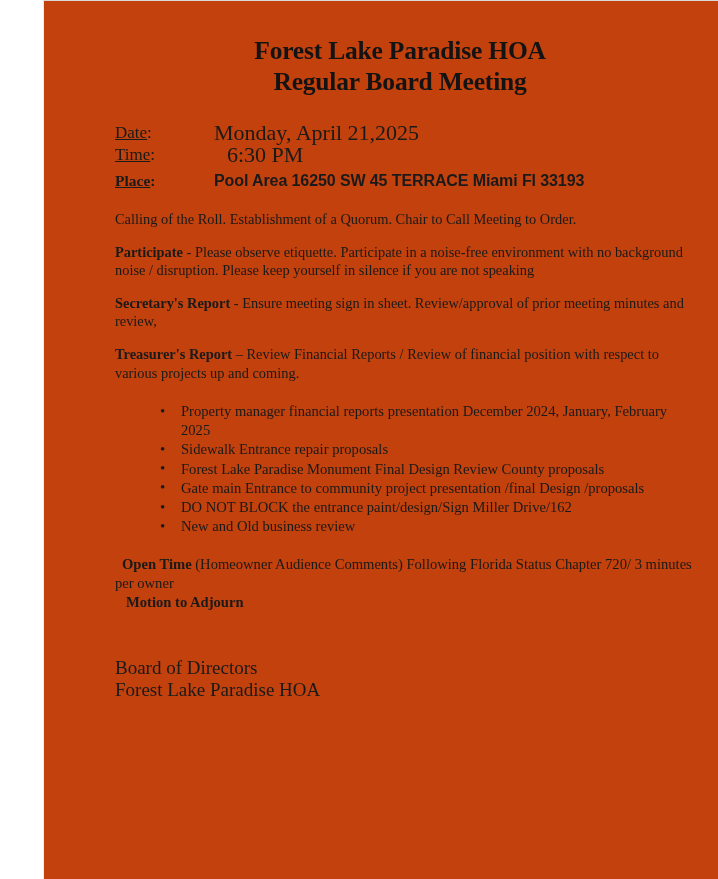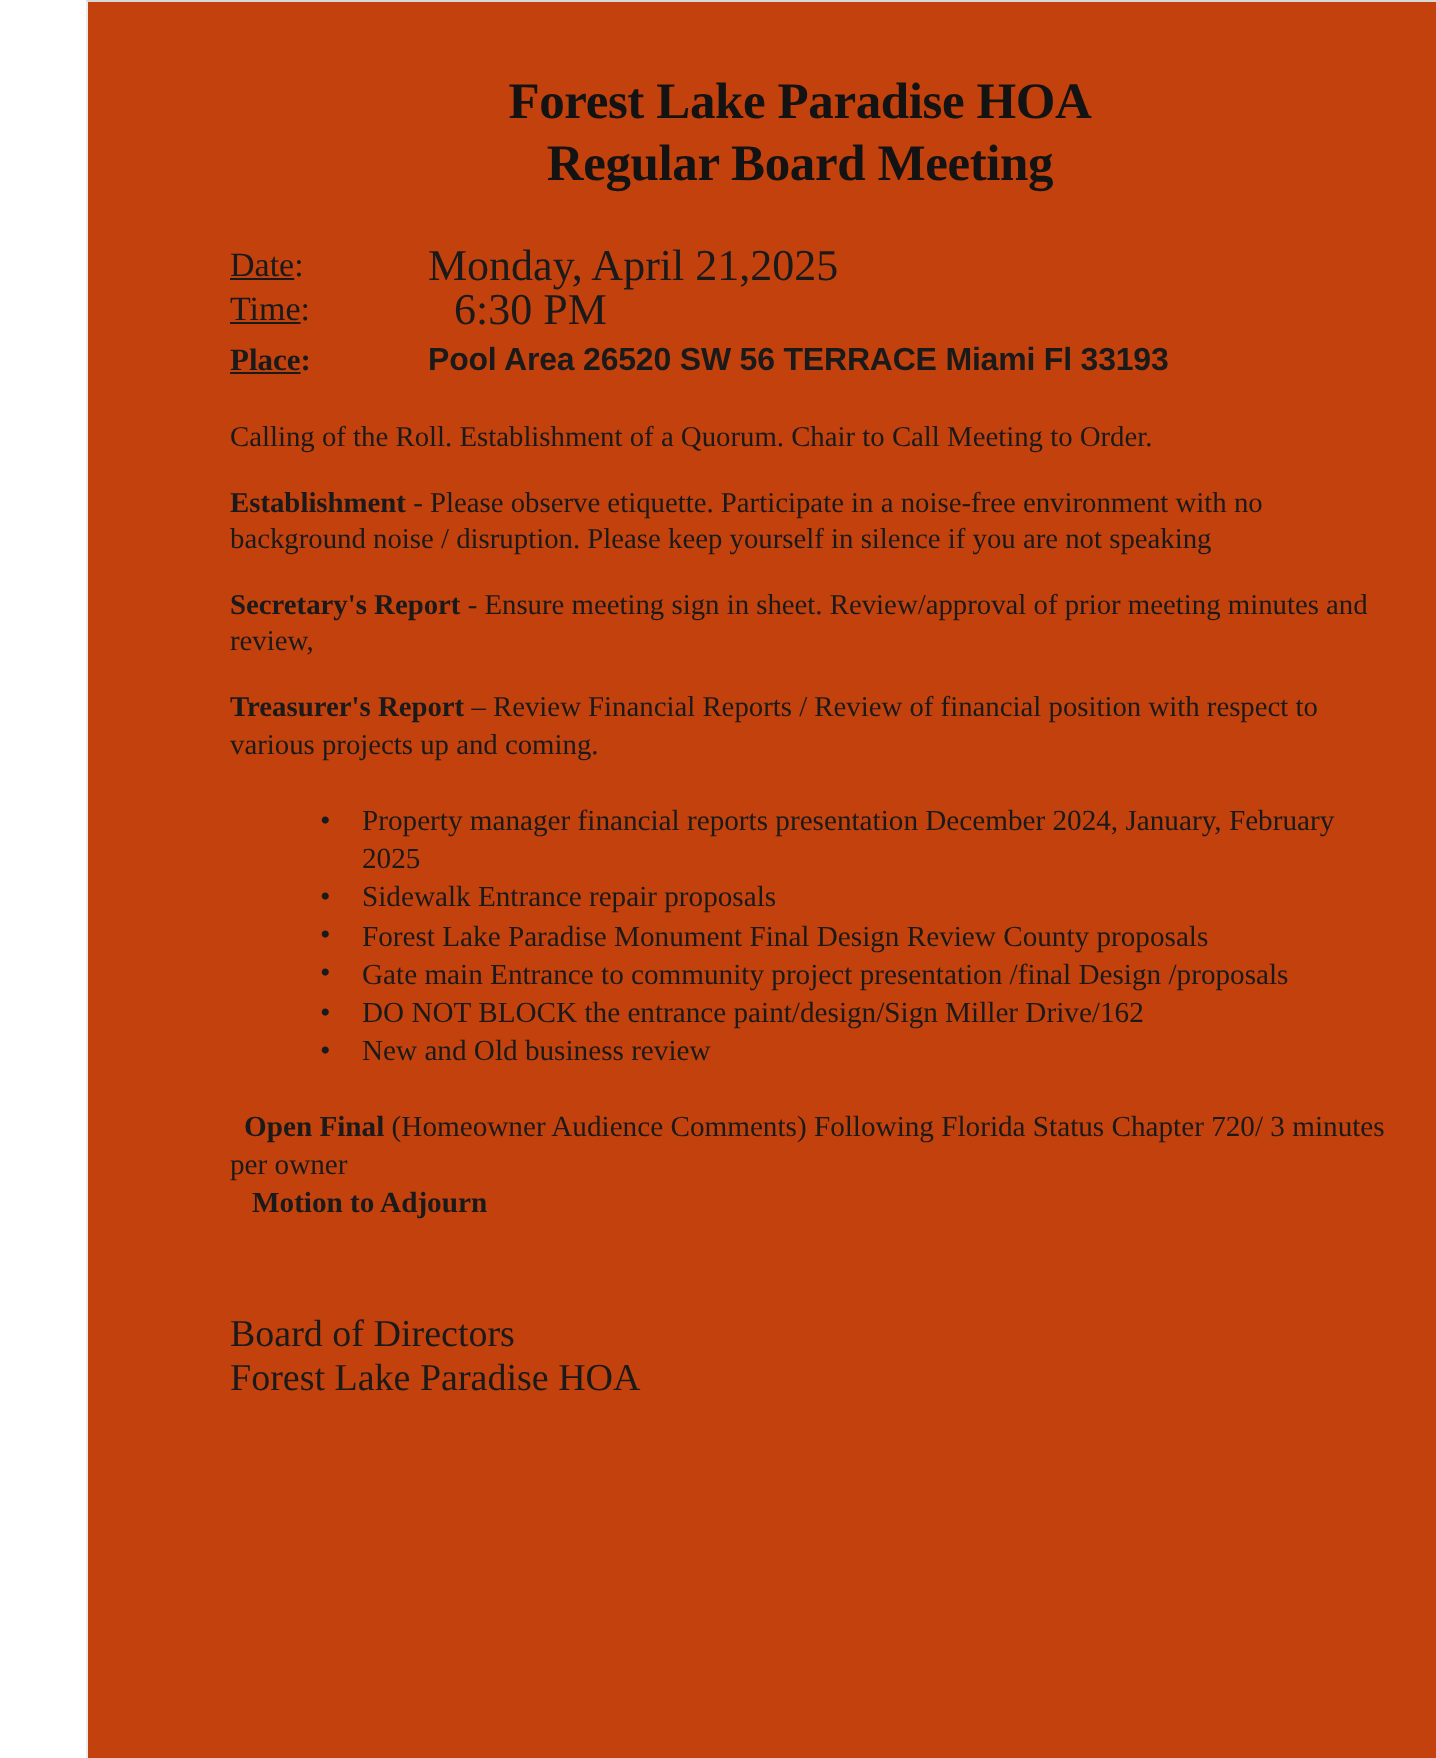--- a/index.html
+++ b/index.html
@@ -158,28 +158,28 @@
       <div class="meta-row date">
         <div class="meta-label"><span class="u">Date</span><span>:</span></div>
         <div class="meta-value">Monday, April 21,2025</div>
       </div>
       <div class="meta-row time">
         <div class="meta-label"><span class="u">Time</span><span>:</span></div>
         <div class="meta-value">6:30 PM</div>
       </div>
       <div class="meta-row place">
         <div class="meta-label"><span class="u">Place</span><span>:</span></div>
-        <div class="meta-value">Pool Area 26520 SW 56 TERRACE Miami Fl 33193</div>
+        <div class="meta-value">Pool Area 16250 SW 45 TERRACE Miami Fl 33193</div>
       </div>
     </div>
 
     <div class="para first">Calling of the Roll. Establishment of a Quorum. Chair to Call Meeting to Order.</div>
 
     <div class="para">
-      <b>Establishment</b><span> - </span><span>Please observe etiquette. Participate in a noise-free environment with no background noise / disruption. Please keep yourself in silence if you are not speaking</span>
+      <b>Participate</b><span> - </span><span>Please observe etiquette. Participate in a noise-free environment with no background noise / disruption. Please keep yourself in silence if you are not speaking</span>
     </div>
 
 
     <div class="para">
       <b>Secretary's Report</b><span> - </span><span>Ensure meeting sign in sheet. Review/approval of prior meeting minutes and review,</span>
     </div>
 
     <div class="para">
       <b>Treasurer's Report</b><span> – </span><span>Review Financial Reports / Review of financial position with respect to various projects up and coming.</span>
     </div>
@@ -187,21 +187,21 @@
     <ul class="bullets">
       <li>Property manager financial reports presentation December 2024, January, February 2025</li>
       <li>Sidewalk Entrance repair proposals</li>
       <li>Forest Lake Paradise Monument Final Design Review County proposals</li>
       <li>Gate main Entrance to community project presentation /final Design /proposals</li>
       <li>DO NOT BLOCK the entrance paint/design/Sign Miller Drive/162</li>
       <li>New and Old business review</li>
     </ul>
 
     <div class="openforum">
-      <span class="indent"><b>Open Final</b></span><span> (Homeowner Audience Comments) Following Florida Status Chapter 720/ 3 minutes per owner</span>
+      <span class="indent"><b>Open Time</b></span><span> (Homeowner Audience Comments) Following Florida Status Chapter 720/ 3 minutes per owner</span>
     </div>
     <div class="motion">Motion to Adjourn</div>
 
     <div class="signature">
       <div>Board of Directors</div>
       <div>Forest Lake Paradise HOA</div>
     </div>
 
   </div>
 </div>

